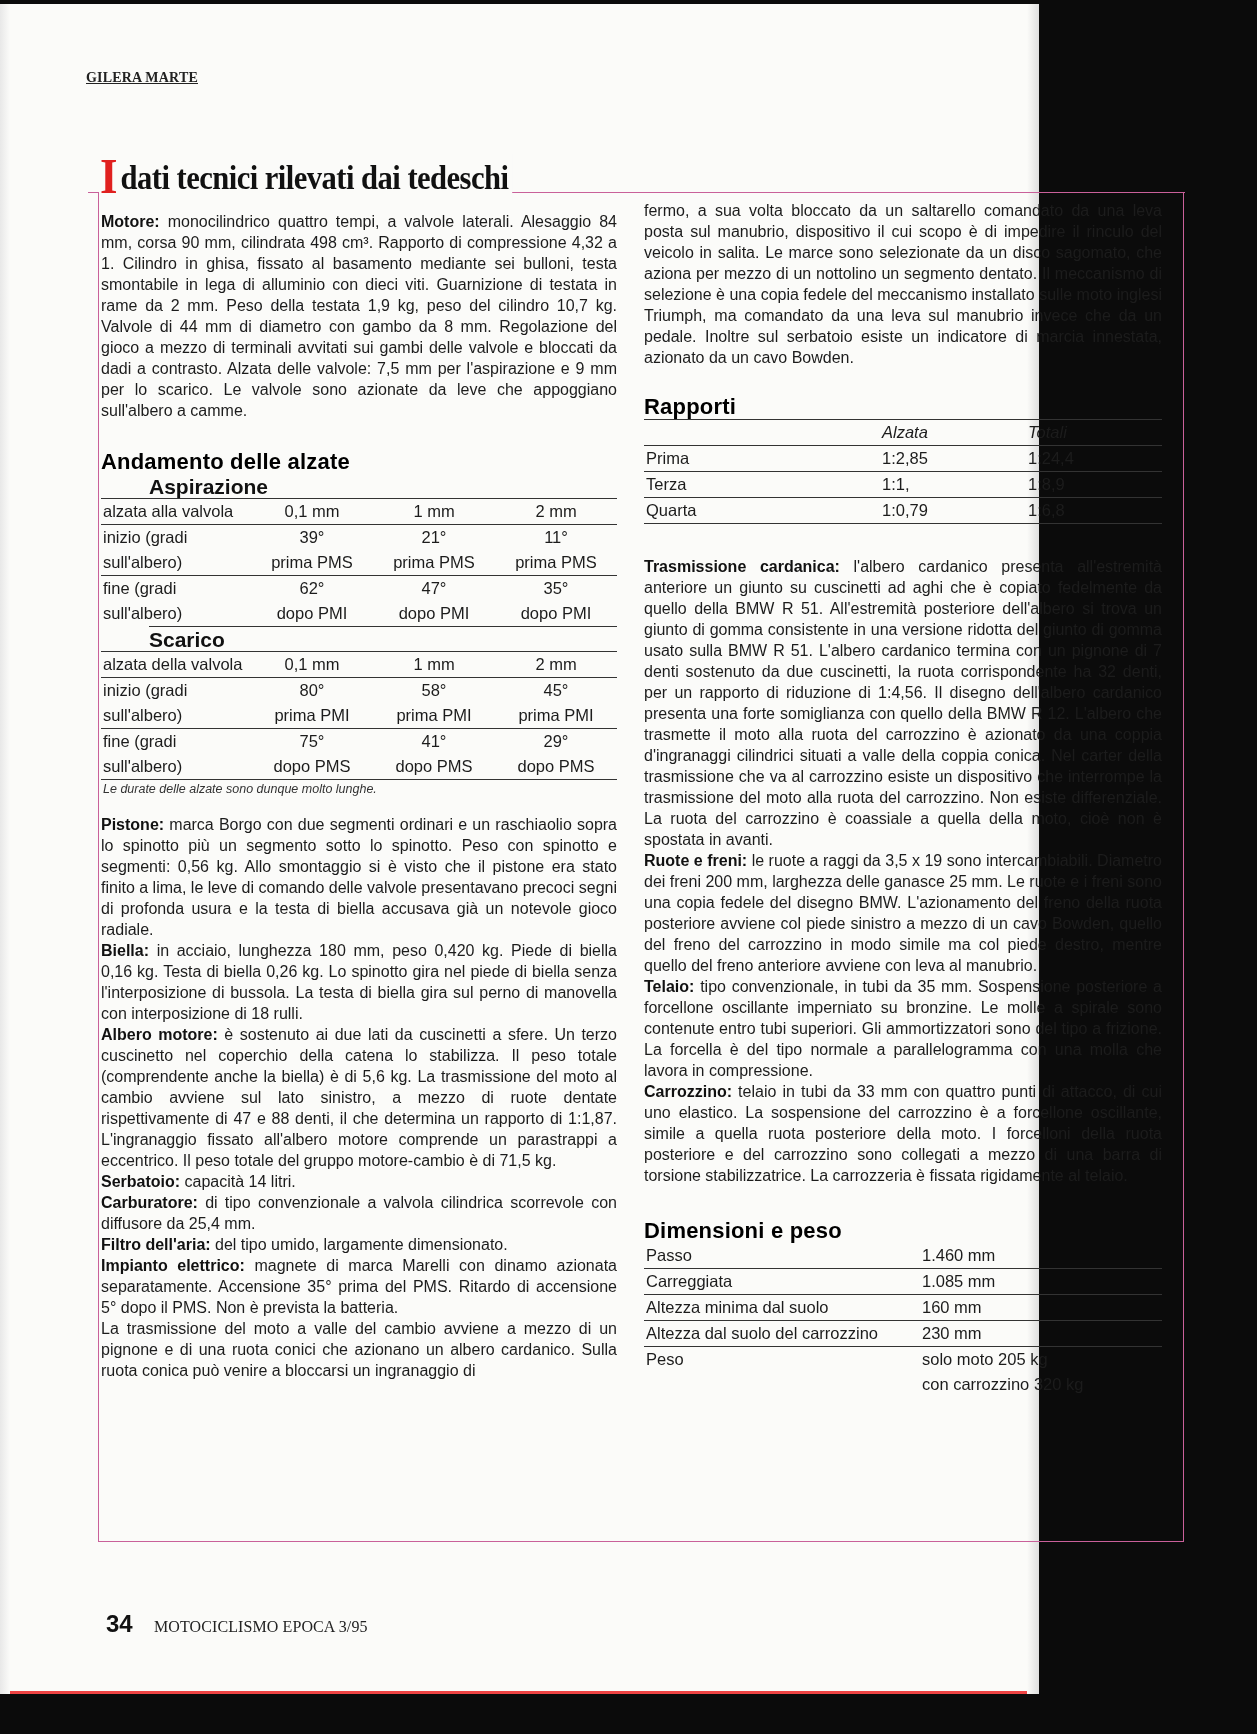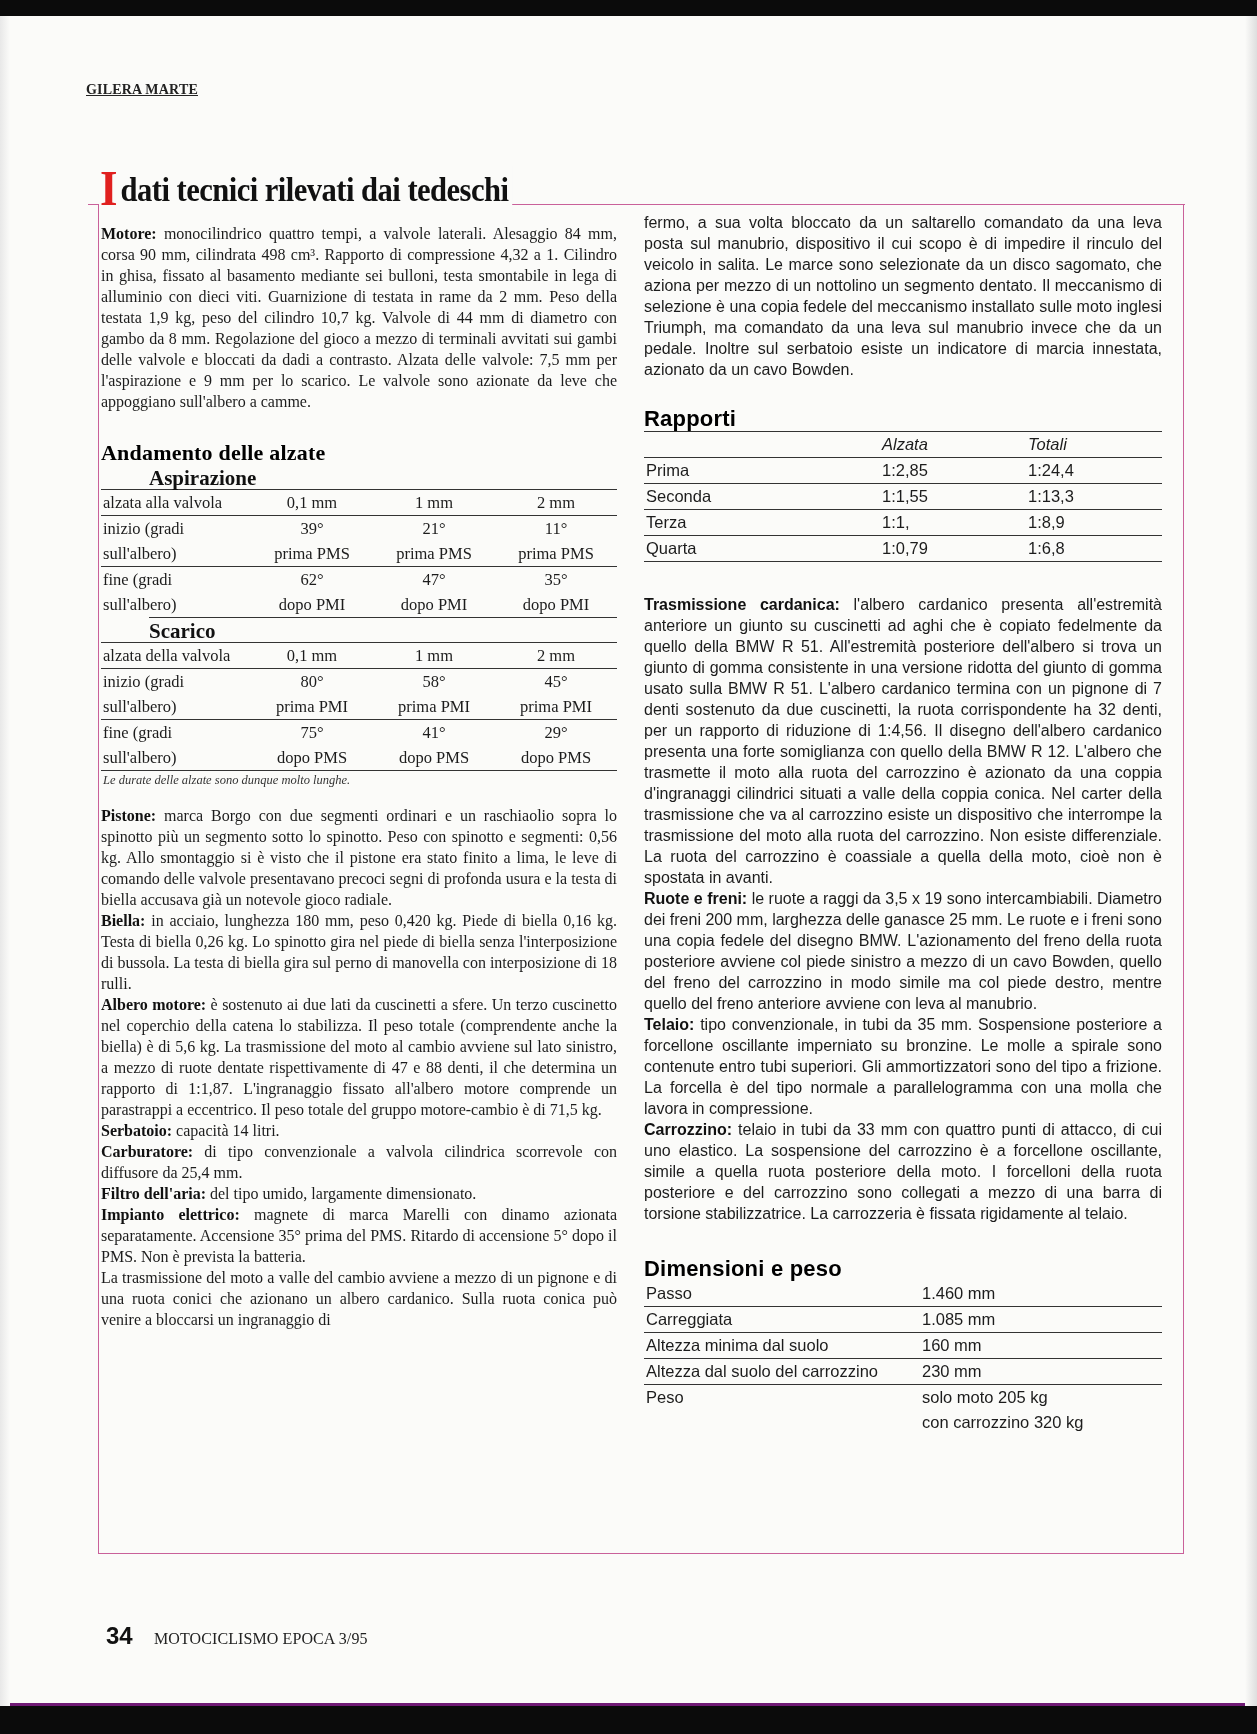--- a/index.html
+++ b/index.html
@@ -1,20 +1,20 @@
 <!DOCTYPE html>
 <html><head>
 <meta charset="utf-8">
 <style>
   * { box-sizing: border-box; margin: 0; padding: 0; }
   html, body { width: 1257px; height: 1734px; overflow: hidden; background: #0b0b0b; }
   .page {
-    position: absolute; left: 0; top: 16px; width: 1257px; height: 1690px;
+    position: absolute; left: 0; top: 4px; width: 1039px; height: 1690px;
     background: #fbfbf9;
-    border-bottom: 3px solid #701a75;
+    border-bottom: 3px solid #ef4444;
     font-family: "Liberation Sans", sans-serif; color: #1a1a1a;
   }
   .page-edge { position: absolute; left: 0; top: 0; width: 10px; height: 1690px; background: linear-gradient(to right, #e8e8e8, #fbfbf9); }
   .page-edge-r { position: absolute; right: 0; top: 0; width: 12px; height: 1690px; background: linear-gradient(to left, #dedede, #fbfbf9); }
   .running-head {
     position: absolute; left: 86px; top: 66px;
     font-family: "Liberation Serif", serif; font-size: 14px; font-weight: bold;
     text-decoration: underline; letter-spacing: 0.2px; color: #222;
   }
   .frame {
@@ -25,21 +25,21 @@
   .frame-top-right { position: absolute; left: 504px; top: 188px; width: 681px; height: 0; border-top: 1.5px solid #c9609a; }
   .headline {
     position: absolute; left: 100px; top: 150px; background: #fbfbf9; padding-right: 4px;
     font-family: "Liberation Serif", serif; font-size: 34px; color: #111; line-height: 44px;
     letter-spacing: -0.6px; transform: scaleX(0.9); transform-origin: left center;
   }
   .headline .dropcap { color: #e0201f; font-size: 50px; font-weight: bold; vertical-align: -4px; margin-right: 4px; }
   .col { position: absolute; font-size: 16px; line-height: 21px; text-align: justify; color: #1c1c1c; }
   .col p { margin: 0; }
   .col b { font-weight: bold; color: #111; }
-  .left-col { left: 101px; top: 195px; width: 516px; font-family: Liberation Serif, serif; }
+  .left-col { left: 101px; top: 195px; width: 516px; }
   .right-col { left: 644px; top: 196px; width: 518px; }
   .section-title { font-size: 22px; font-weight: 900; color: #000000; letter-spacing: 0.2px; }
   .subsec { font-size: 21px; font-weight: bold; color: #111; line-height: 22px; margin-left: 48px; }
   table.spec { width: 100%; border-collapse: collapse; font-size: 16.5px; }
   table.spec td { padding: 0 2px; line-height: 25px; vertical-align: top; }
   table.spec tr.rule-top td { border-top: 1.5px solid #333; }
   table.spec td.c { text-align: center; }
   .caption { font-size: 12.5px; font-style: italic; color: #333; line-height: 18px; border-top: 1.5px solid #333; padding-left: 2px; }
   .ratio-table td { line-height: 25px; }
   .ratio-table .head td { font-style: italic; }
@@ -183,25 +183,20 @@
           <td></td>
           <td>Alzata</td>
           <td>Totali</td>
         </tr>
         <tr class="rule-top">
           <td>Prima</td>
           <td>1:2,85</td>
           <td>1:24,4</td>
         </tr>
         <tr class="rule-top">
-          <td>Seconda</td>
-          <td>1:1,55</td>
-          <td>1:13,3</td>
-        </tr>
-        <tr class="rule-top">
           <td>Terza</td>
           <td>1:1,</td>
           <td>1:8,9</td>
         </tr>
         <tr class="rule-top" style="border-bottom:1.5px solid #333">
           <td>Quarta</td>
           <td>1:0,79</td>
           <td>1:6,8</td>
         </tr>
       </tbody>

